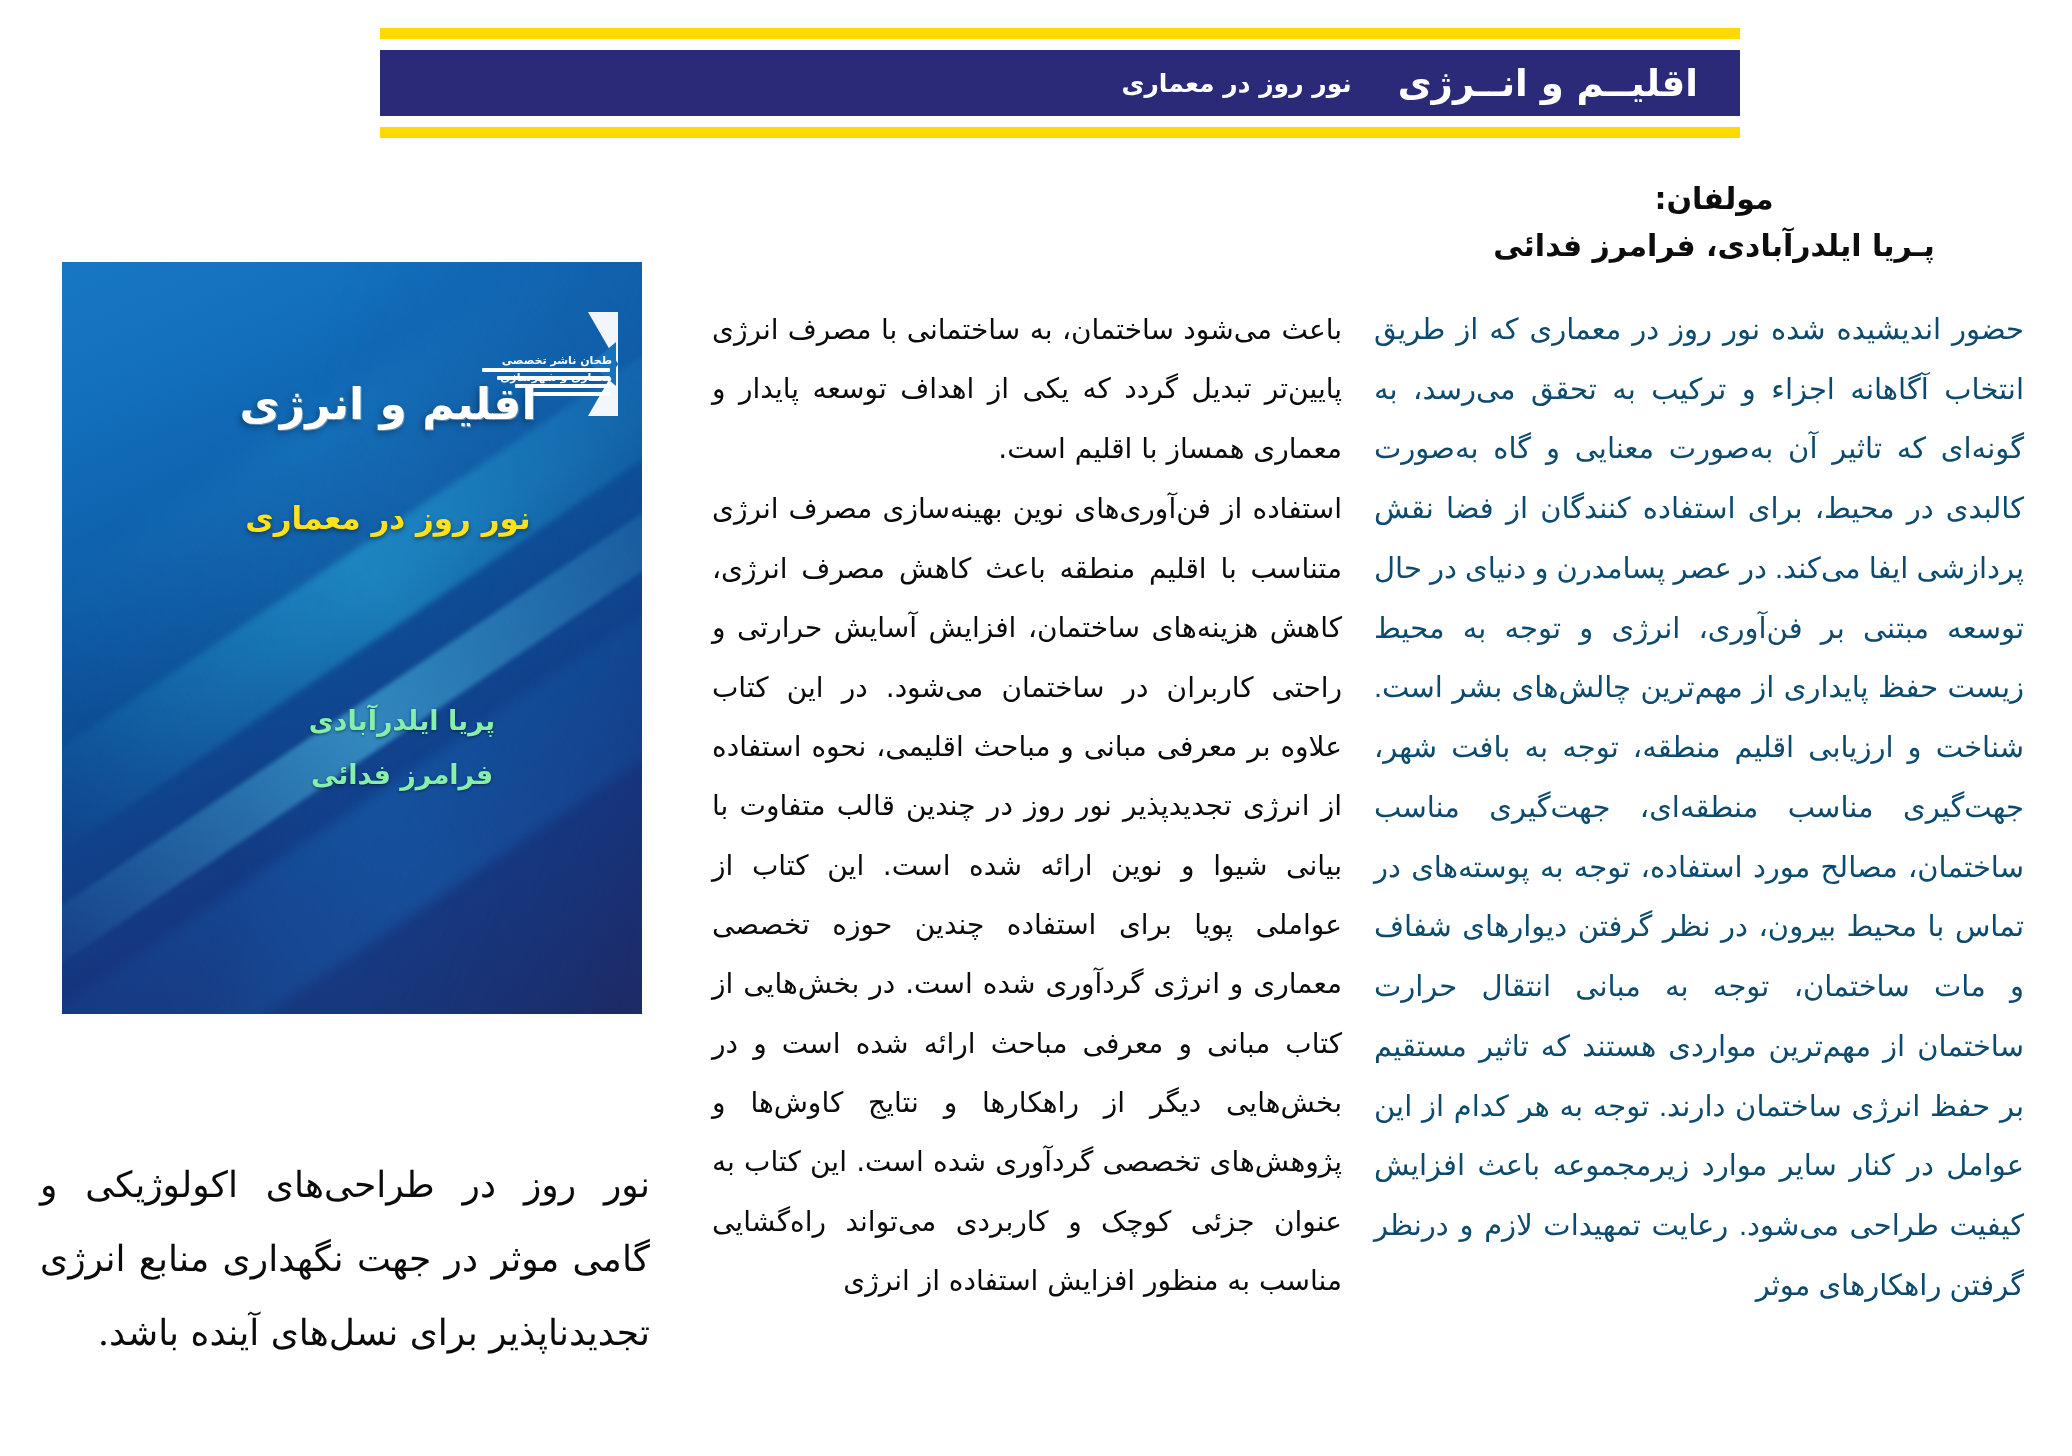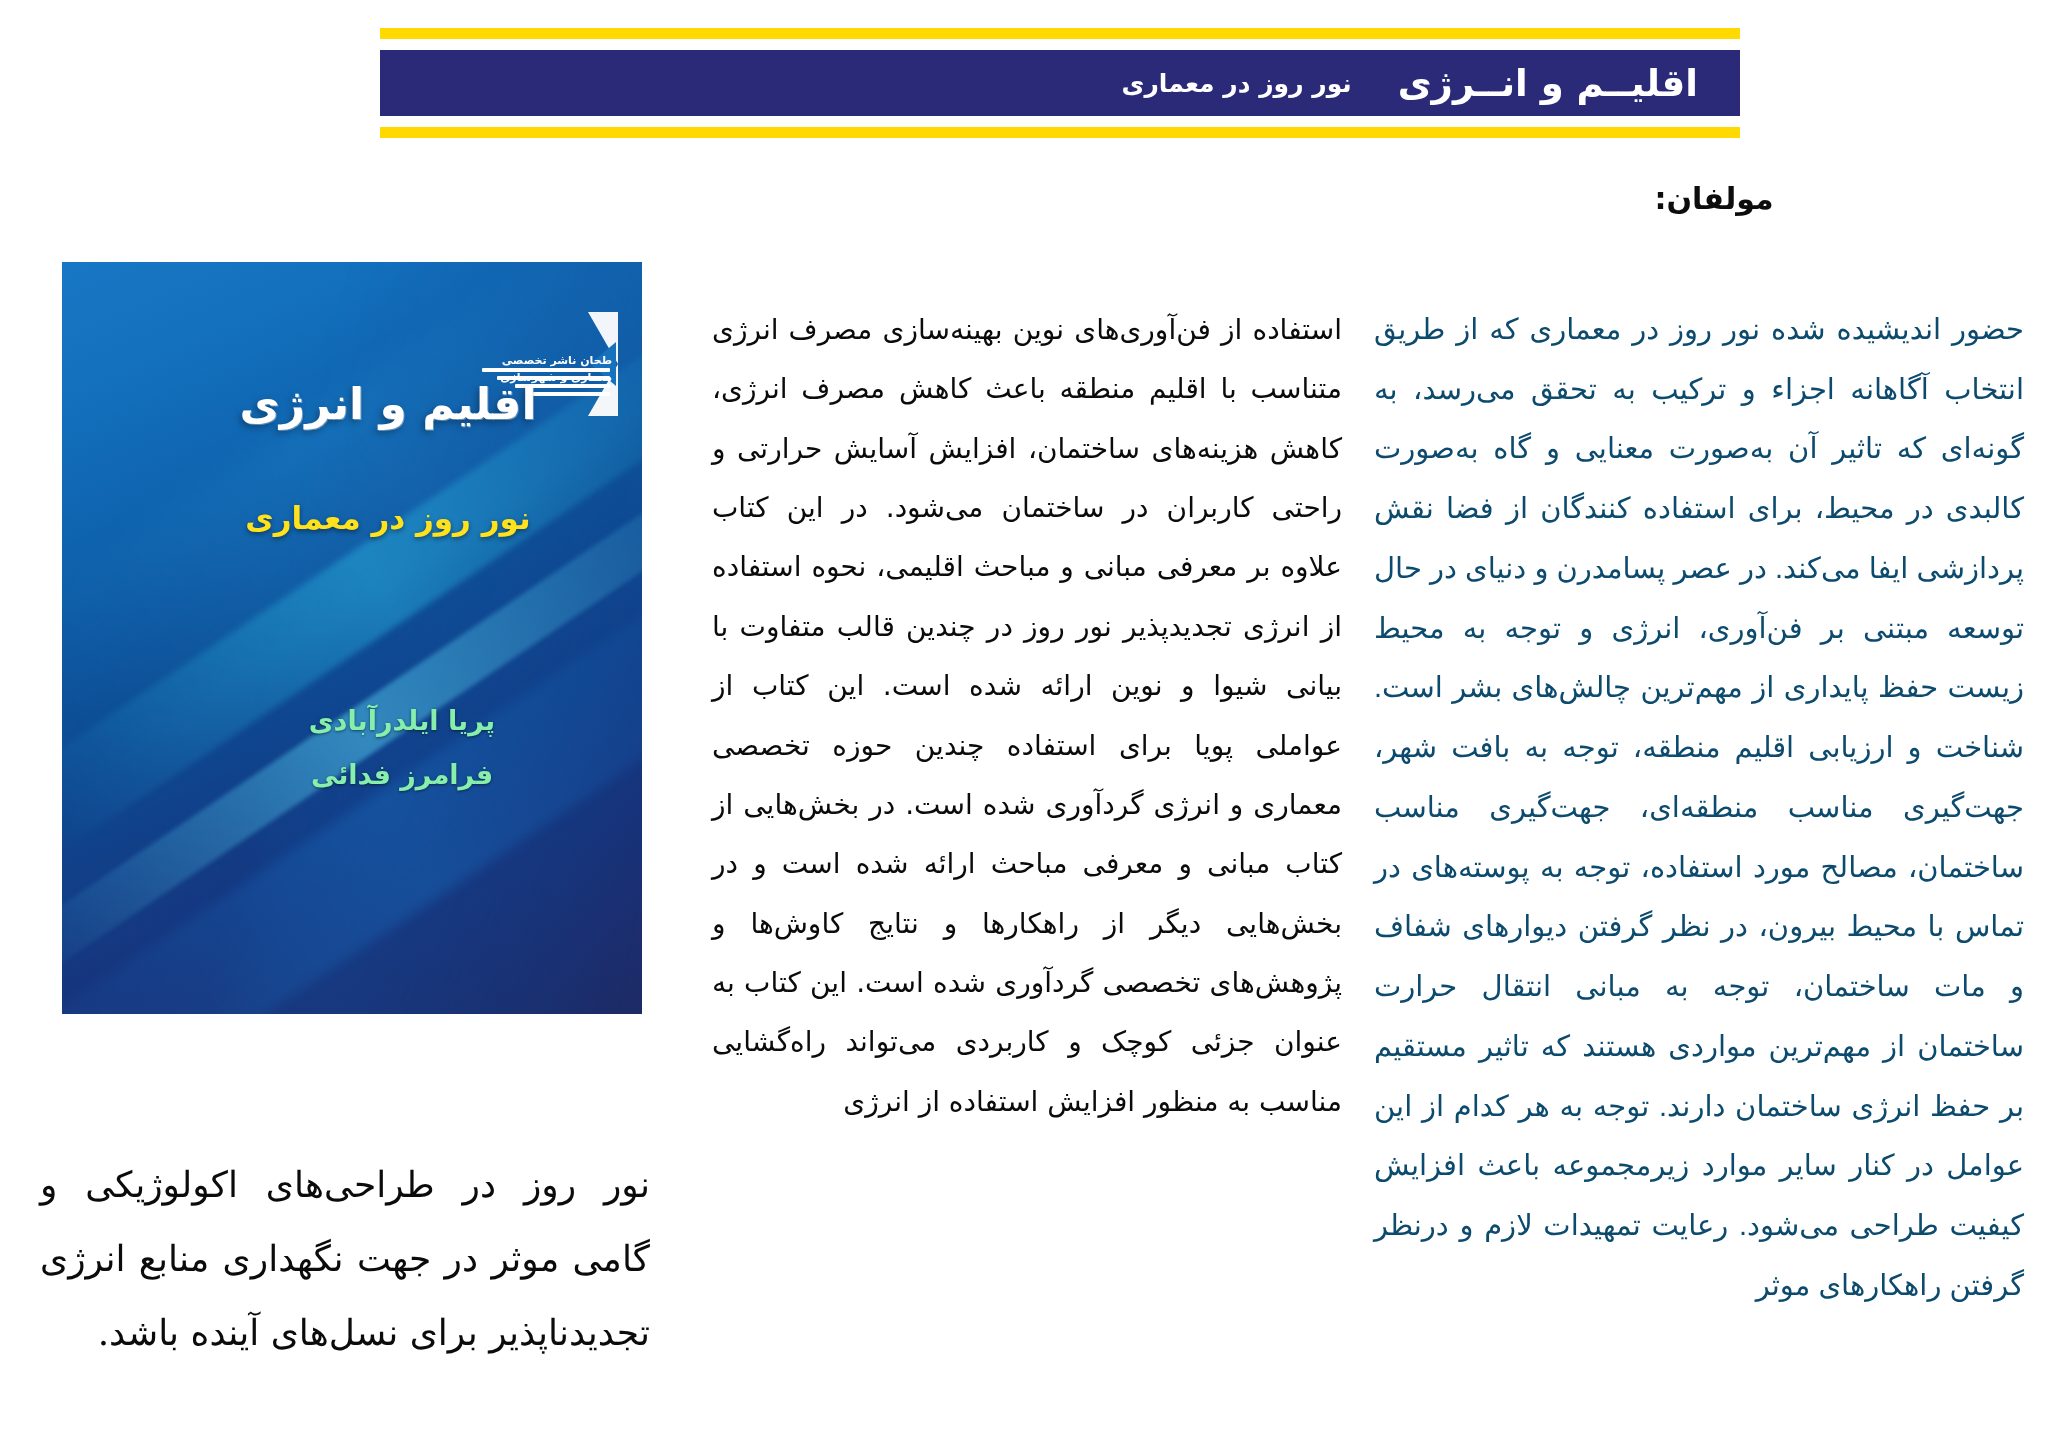--- a/index.html
+++ b/index.html
@@ -313,20 +313,21 @@
   <div class="rule-top"></div>
   <div class="banner-bar">
     <span class="banner-title">اقلیــم و انــرژی</span>
     <span class="banner-subtitle">نور روز در معماری</span>
   </div>
   <div class="rule-bottom"></div>
 </div>
 
 <div class="authors-block">
   <div class="authors-label">مولفان:</div>
+  <div class="authors-names">پـریا ایلدرآبادی، فرامرز فدائی</div>
 </div>
 
 <div class="book-cover">
   <div class="cover-bg"></div>
   <div class="cover-ray ray-d"></div>
   <div class="cover-ray ray-e"></div>
   <div class="cover-ray ray-c"></div>
   <div class="cover-ray ray-a"></div>
   <div class="cover-ray ray-b"></div>
 
@@ -351,18 +352,19 @@
     <div>پریا ایلدرآبادی</div>
     <div>فرامرز فدائی</div>
   </div>
 </div>
 
 <div class="col col-right">
   <p>حضور اندیشیده شده نور روز در معماری که از طریق انتخاب آگاهانه اجزاء و ترکیب به تحقق می‌رسد، به گونه‌ای که تاثیر آن به‌صورت معنایی و گاه به‌صورت کالبدی در محیط، برای استفاده کنندگان از فضا نقش پردازشی ایفا می‌کند. در عصر پسامدرن و دنیای در حال توسعه مبتنی بر فن‌آوری، انرژی و توجه به محیط زیست حفظ پایداری از مهم‌ترین چالش‌های بشر است. شناخت و ارزیابی اقلیم منطقه، توجه به بافت شهر، جهت‌گیری مناسب منطقه‌ای، جهت‌گیری مناسب ساختمان، مصالح مورد استفاده، توجه به پوسته‌های در تماس با محیط بیرون، در نظر گرفتن دیوارهای شفاف و مات ساختمان، توجه به مبانی انتقال حرارت ساختمان از مهم‌ترین مواردی هستند که تاثیر مستقیم بر حفظ انرژی ساختمان دارند. توجه به هر کدام از این عوامل در کنار سایر موارد زیرمجموعه باعث افزایش کیفیت طراحی می‌شود. رعایت تمهیدات لازم و درنظر گرفتن راهکارهای موثر</p>
 </div>
 
 <div class="col col-middle">
+  <p>باعث می‌شود ساختمان، به ساختمانی با مصرف انرژی پایین‌تر تبدیل گردد که یکی از اهداف توسعه پایدار و معماری همساز با اقلیم است.</p>
   <p>استفاده از فن‌آوری‌های نوین بهینه‌سازی مصرف انرژی متناسب با اقلیم منطقه باعث کاهش مصرف انرژی، کاهش هزینه‌های ساختمان، افزایش آسایش حرارتی و راحتی کاربران در ساختمان می‌شود. در این کتاب علاوه بر معرفی مبانی و مباحث اقلیمی، نحوه استفاده از انرژی تجدیدپذیر نور روز در چندین قالب متفاوت با بیانی شیوا و نوین ارائه شده است. این کتاب از عواملی پویا برای استفاده چندین حوزه تخصصی معماری و انرژی گردآوری شده است. در بخش‌هایی از کتاب مبانی و معرفی مباحث ارائه شده است و در بخش‌هایی دیگر از راهکارها و نتایج کاوش‌ها و پژوهش‌های تخصصی گردآوری شده است. این کتاب به عنوان جزئی کوچک و کاربردی می‌تواند راه‌گشایی مناسب به منظور افزایش استفاده از انرژی</p>
 </div>
 
 <div class="col col-left-bottom">
   <p>نور روز در طراحی‌های اکولوژیکی و گامی موثر در جهت نگهداری منابع انرژی تجدیدناپذیر برای نسل‌های آینده باشد.</p>
 </div>
 
 </body></html>

